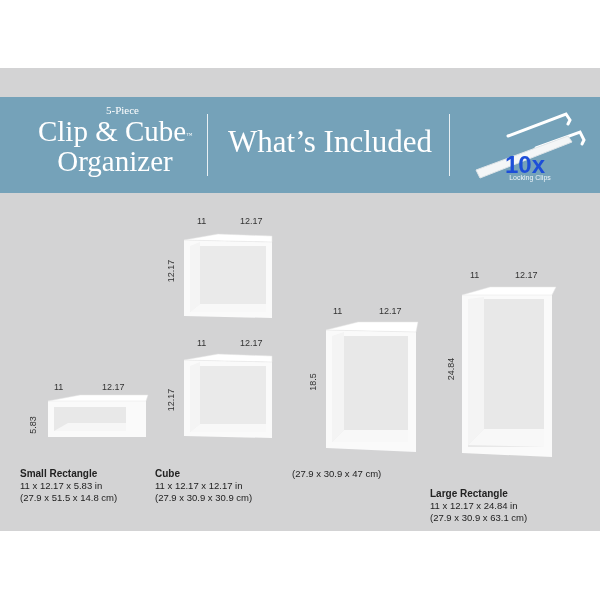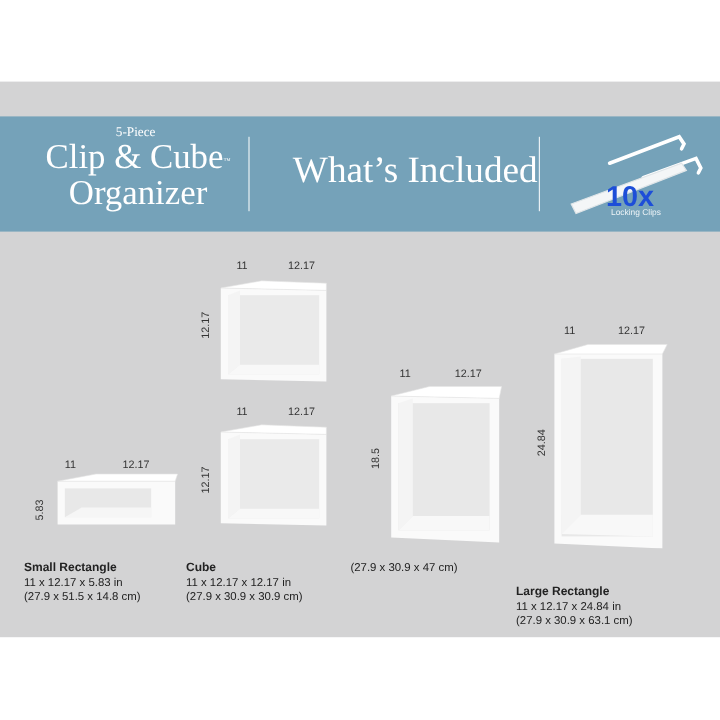--- a/index.html
+++ b/index.html
@@ -1,23 +1,23 @@
 <!DOCTYPE html>
 <html><head>
 <meta charset="utf-8">
 <style>
   html,body{margin:0;padding:0;}
   body{width:600px;height:600px;background:#ffffff;position:relative;overflow:hidden;font-family:"Liberation Sans",sans-serif;}
   .panel{position:absolute;left:0;top:68px;width:600px;height:463px;background:#d3d3d4;}
   .banner{position:absolute;left:0;top:97px;width:600px;height:96px;background:#75a2b9;}
-  .pre{position:absolute;left:87px;top:104px;width:52px;text-align:center;font-size:11px;font-family:"Liberation Serif",serif;color:#fff;}
+  .pre{position:absolute;left:87px;top:104px;width:52px;text-align:right;font-size:11px;font-family:"Liberation Serif",serif;color:#fff;}
   .t1{position:absolute;left:30px;top:116px;width:170px;text-align:center;font-family:"Liberation Serif",serif;color:#fff;font-size:29px;line-height:30px;}
   .t1 sup{font-size:6px;vertical-align:top;position:relative;top:4px;}
   .divider{position:absolute;top:114px;width:1px;height:62px;background:#e8f0f4;}
-  .incl{position:absolute;left:244px;top:124px;width:210px;font-family:"Liberation Serif",serif;color:#fff;font-size:31px;white-space:nowrap;}
+  .incl{position:absolute;left:228px;top:124px;width:210px;font-family:"Liberation Serif",serif;color:#fff;font-size:31px;white-space:nowrap;}
   .clips{position:absolute;left:470px;top:108px;width:120px;height:80px;}
   .clipcount{position:absolute;left:505px;top:151px;font-family:"Liberation Sans",sans-serif;font-weight:bold;font-size:24px;color:#1d4ed8;}
   .cliplabel{position:absolute;left:500px;top:174px;width:60px;text-align:center;font-size:7px;color:#eef4f7;}
   .box{position:absolute;}
   .dim{position:absolute;font-size:9px;color:#333;white-space:nowrap;}
   .vdim{position:absolute;font-size:9px;color:#333;transform:rotate(-90deg);transform-origin:center;white-space:nowrap;}
   .label{position:absolute;text-align:left;color:#222;font-size:9.5px;line-height:12px;}
   .label .n{font-weight:bold;font-size:10px;}
 </style>
 </head>

